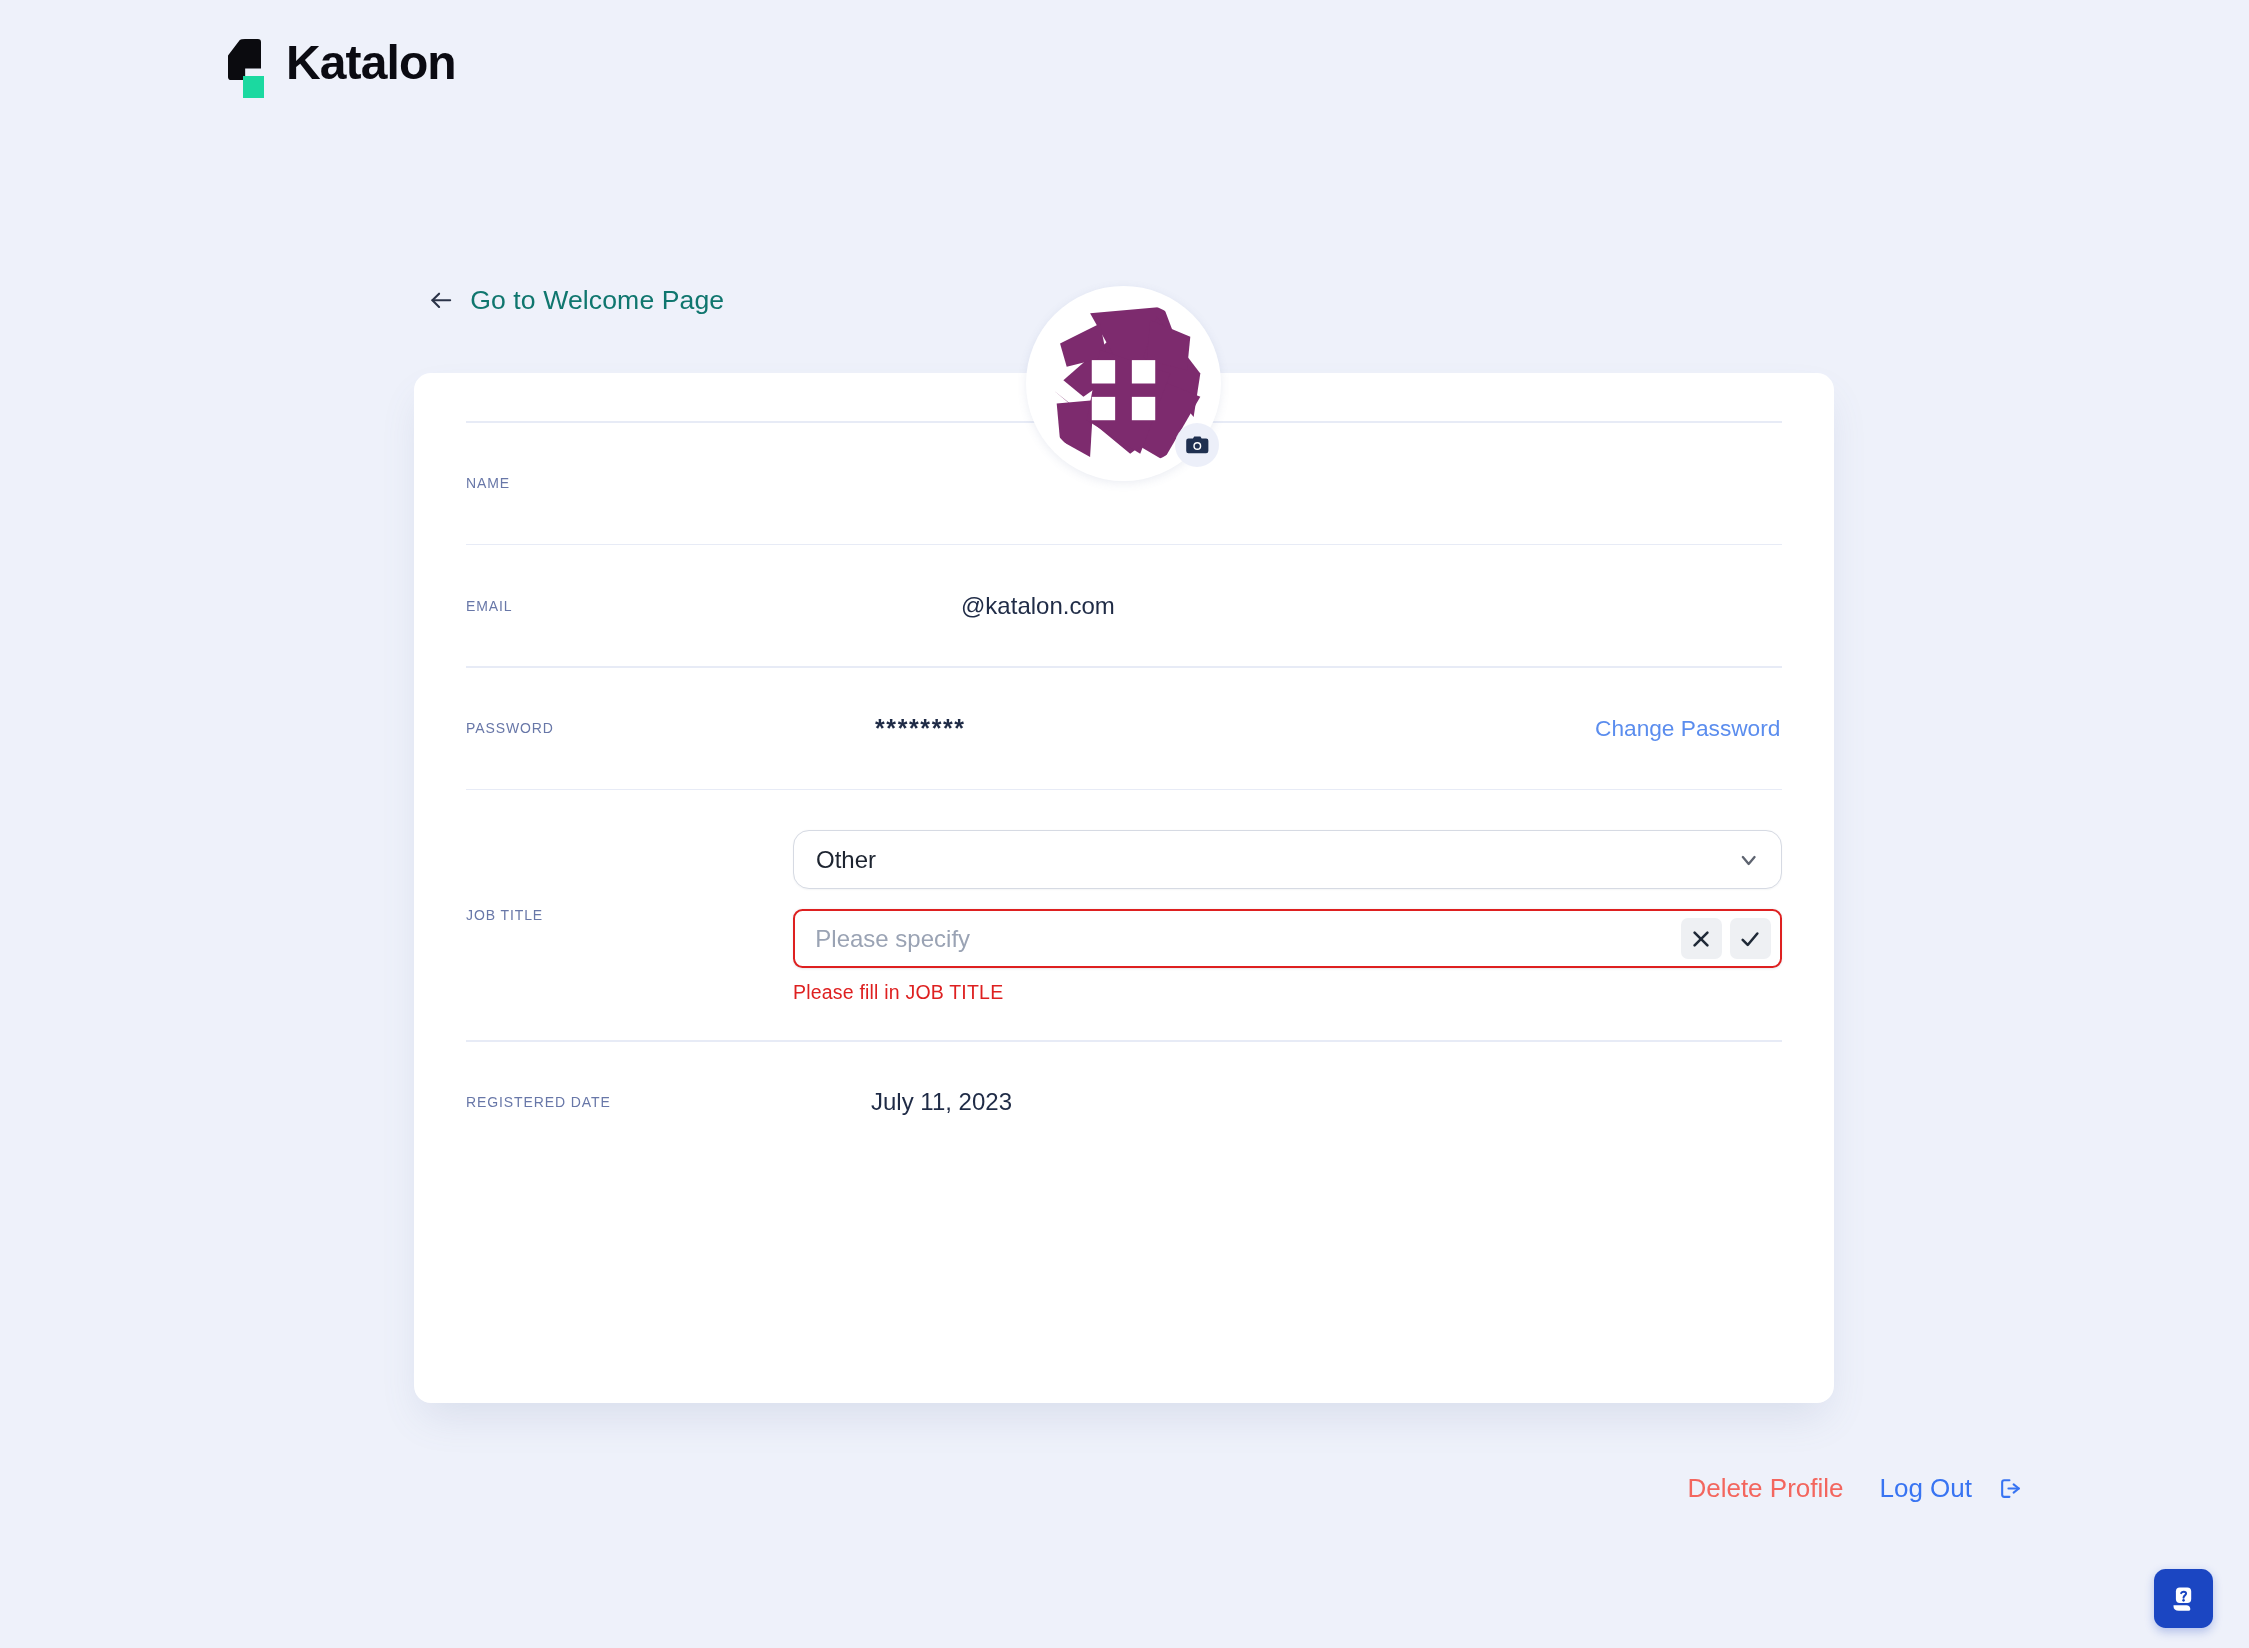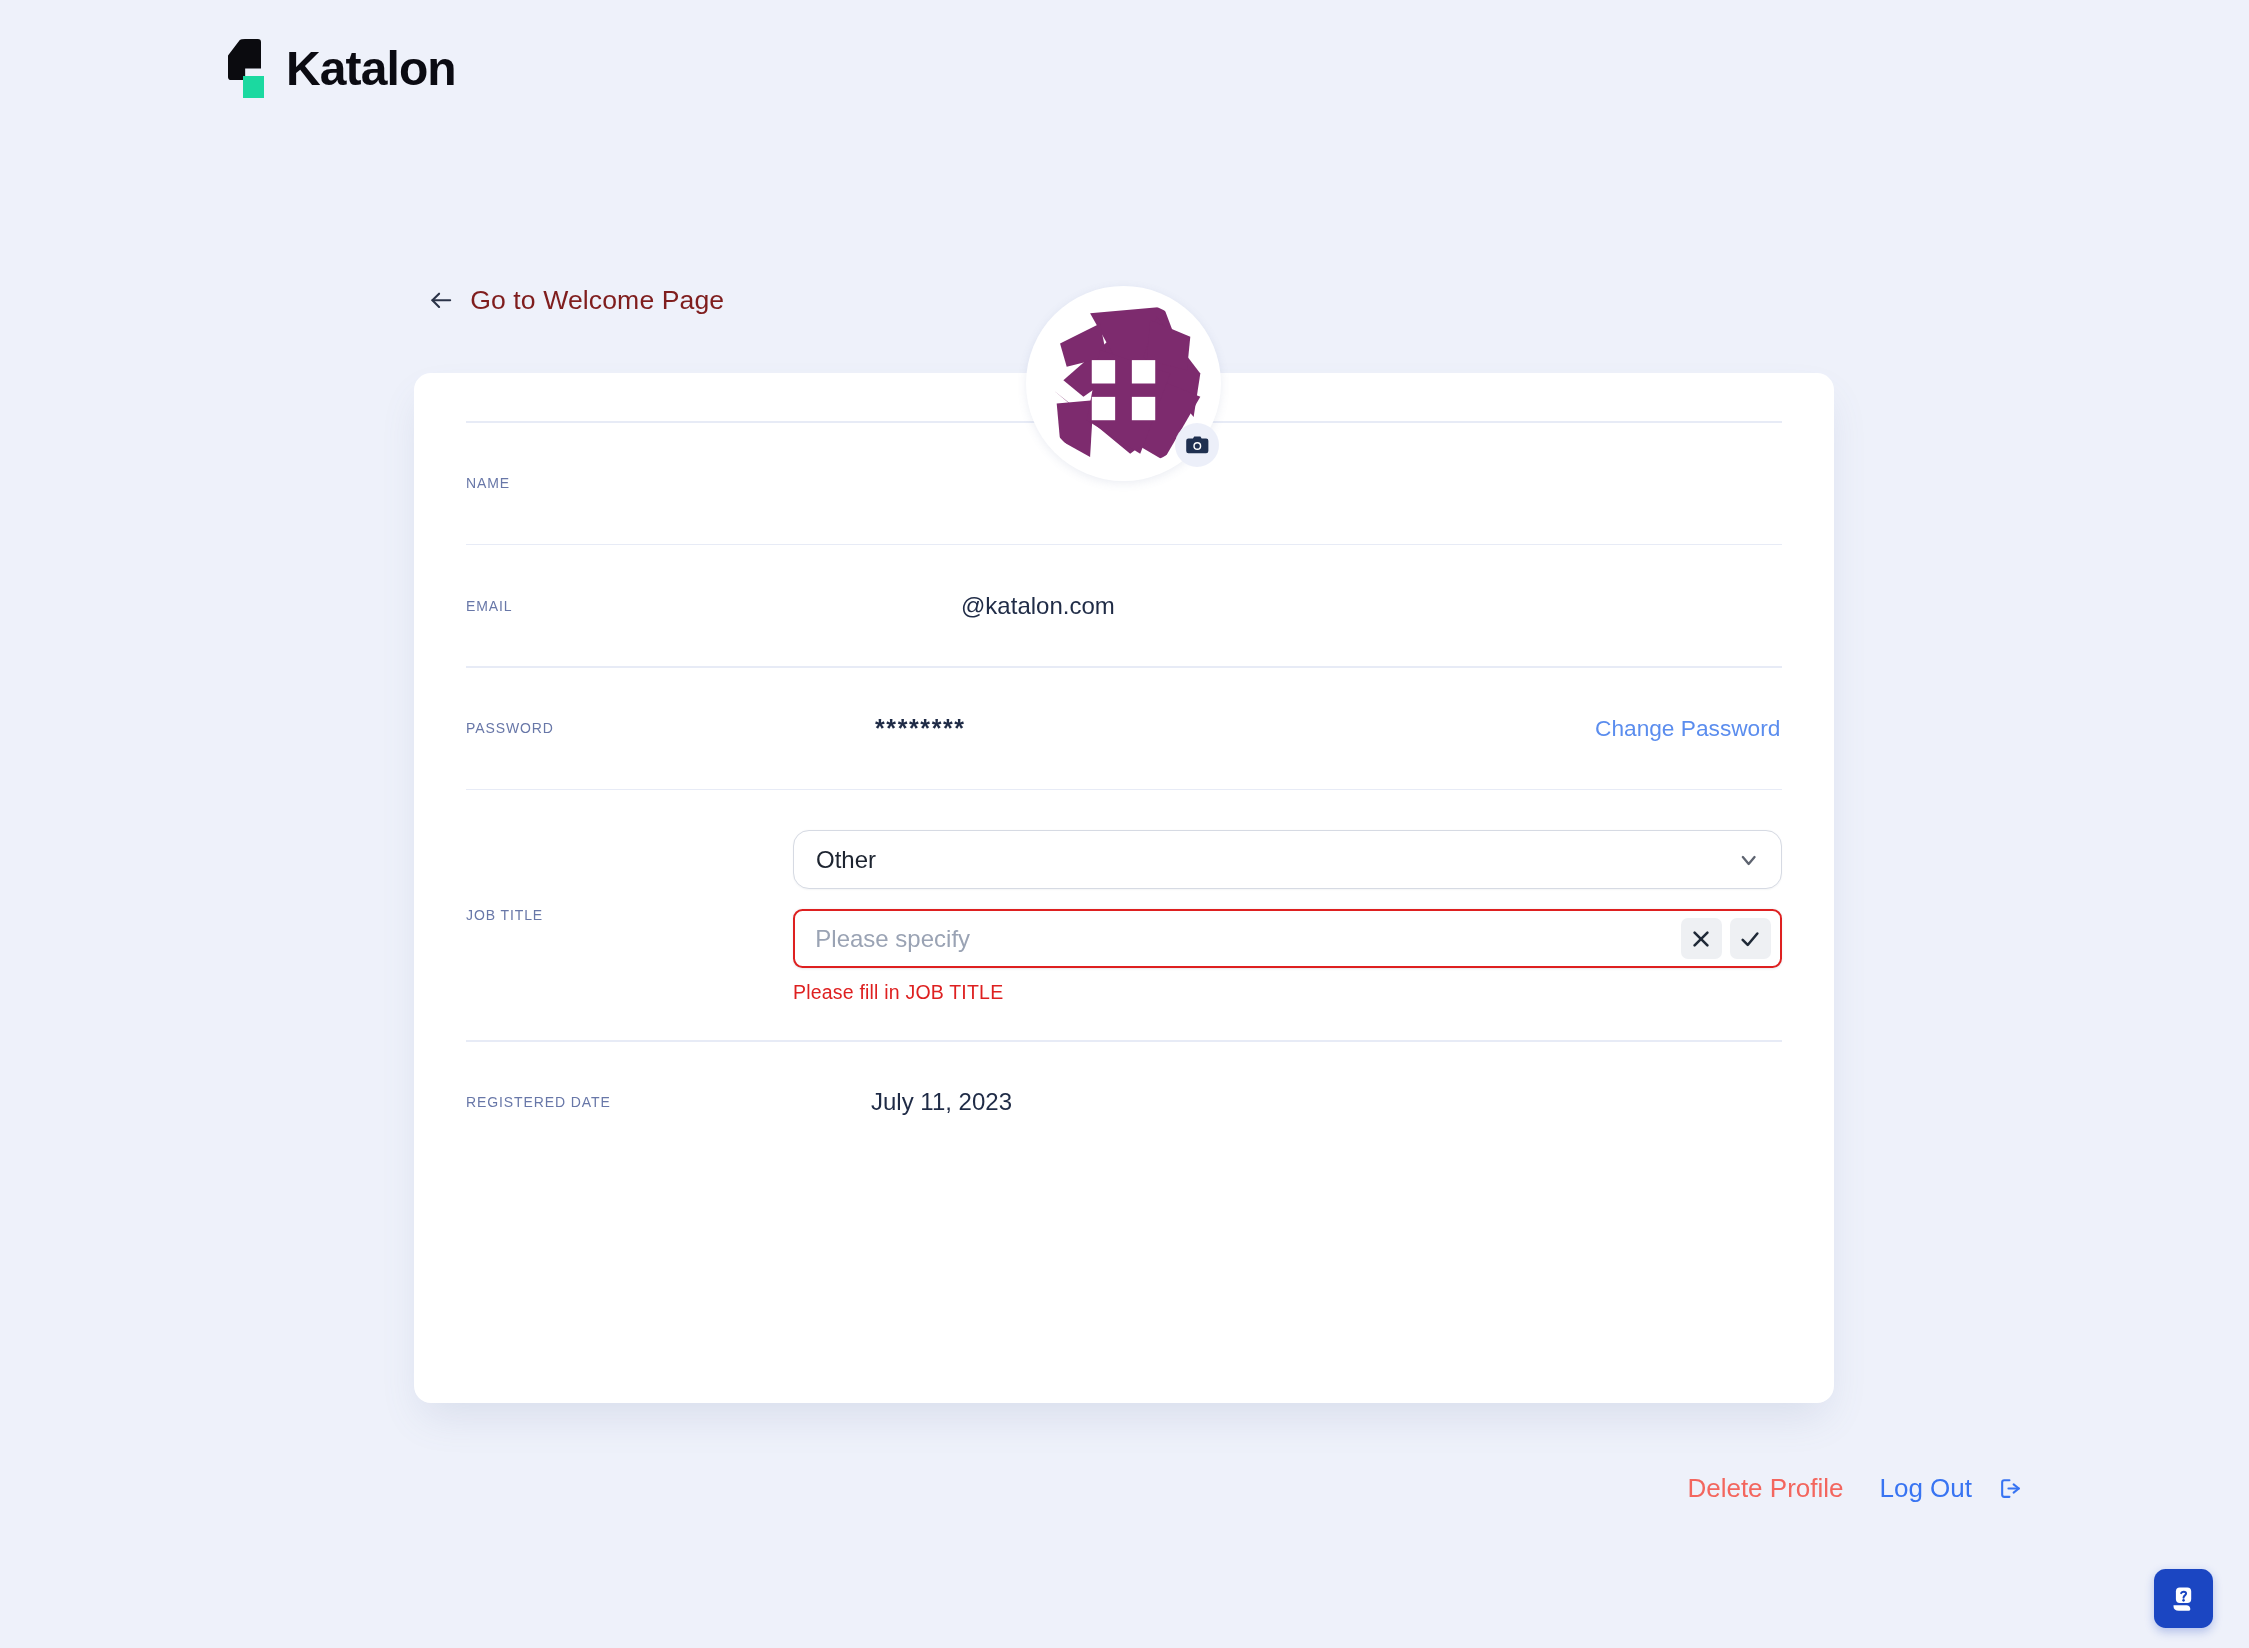--- a/index.html
+++ b/index.html
@@ -16,21 +16,21 @@
     -webkit-font-smoothing: antialiased;
     position: relative;
   }
 
   
   .brand {
     position: absolute;
     left: 228px;
     top: 39px;
     display: flex;
-    align-items: center;
+    align-items: flex-start;
     gap: 22px;
   }
   .brand-mark {
     position: relative;
     width: 36px;
     height: 59px;
   }
   .brand-mark .leaf {
     position: absolute;
     left: 0; top: 0;
@@ -69,21 +69,21 @@
     user-select: none;
   }
   .back-link .arrow-ico {
     width: 26.6px;
     height: 26.6px;
     display: block;
     color: #2b3348;
   }
   .back-link .label {
     font-size: 26.6px;
-    color: #7f1d1d;
+    color: #0f766e;
     letter-spacing: 0.1px;
   }
 
   
   .card {
     position: absolute;
     left: 414px;
     top: 373px;
     width: 1420px;
     height: 1030px;

